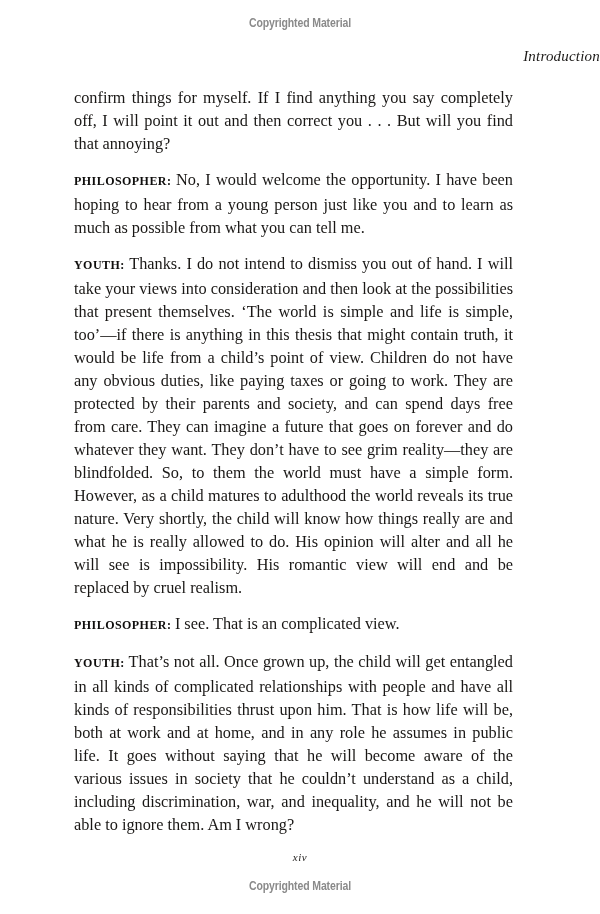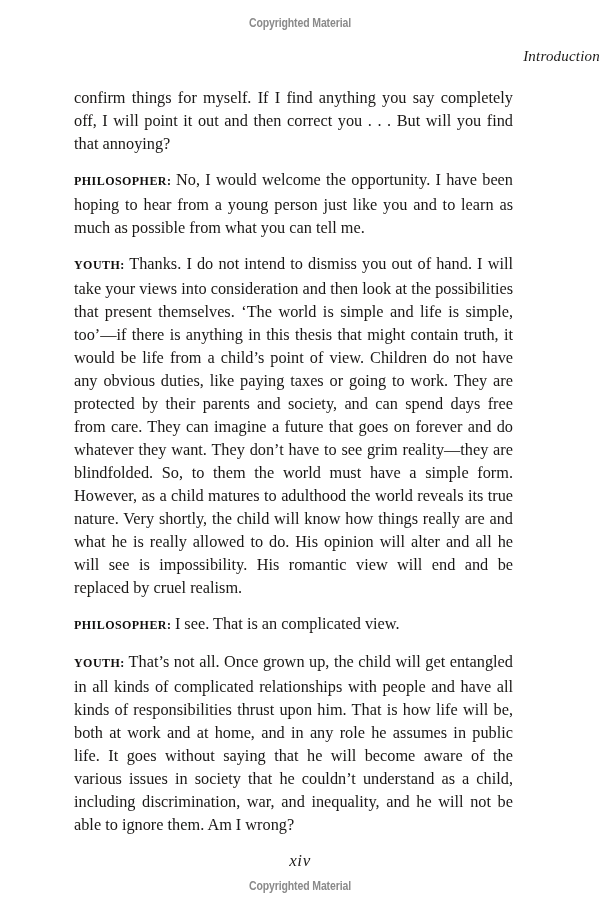--- a/index.html
+++ b/index.html
@@ -78,21 +78,21 @@
   }
 
   
   .folio {
     position: absolute;
     left: 0;
     top: 851px;
     width: 100%;
     text-align: center;
     font-style: italic;
-    font-size: 17px;
+    font-size: 11px;
     letter-spacing: 0.6px;
     color: #201e1c;
   }
 </style>
 </head>
 <body>
 
 <div class="page">
 
   <div class="watermark watermark-top">Copyrighted Material</div>

